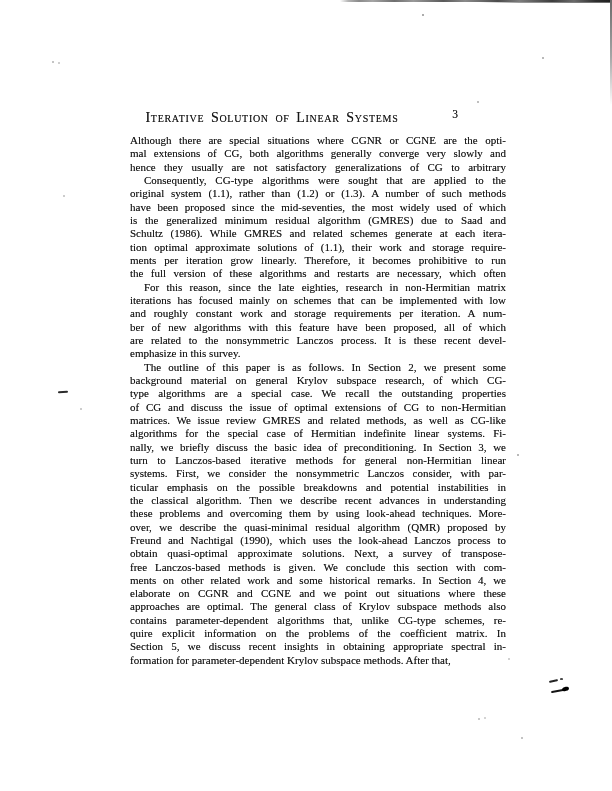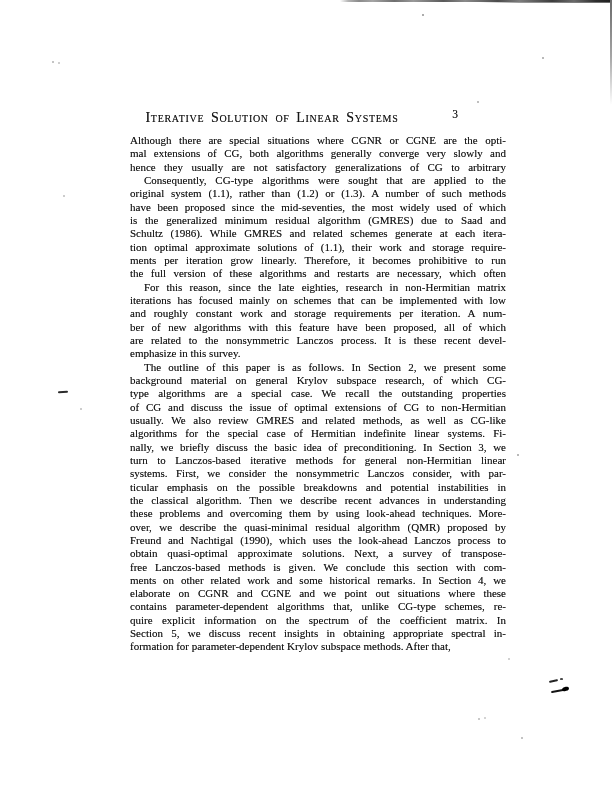--- a/index.html
+++ b/index.html
@@ -134,36 +134,37 @@
       <div class="line indent">For this reason, since the late eighties, research in non-Hermitian matrix</div>
       <div class="line">iterations has focused mainly on schemes that can be implemented with low</div>
       <div class="line">and roughly constant work and storage requirements per iteration. A num-</div>
       <div class="line">ber of new algorithms with this feature have been proposed, all of which</div>
       <div class="line">are related to the nonsymmetric Lanczos process. It is these recent devel-</div>
       <div class="line last">emphasize in this survey.</div>
       <div class="line indent">The outline of this paper is as follows. In Section 2, we present some</div>
       <div class="line">background material on general Krylov subspace research, of which CG-</div>
       <div class="line">type algorithms are a special case. We recall the outstanding properties</div>
       <div class="line">of CG and discuss the issue of optimal extensions of CG to non-Hermitian</div>
-      <div class="line">usually. We also review GMRES and related methods, as well as CG-like</div>
+      <div class="line">matrices. We issue review GMRES and related methods, as well as CG-like</div>
       <div class="line">algorithms for the special case of Hermitian indefinite linear systems. Fi-</div>
       <div class="line">nally, we briefly discuss the basic idea of preconditioning. In Section 3, we</div>
       <div class="line">turn to Lanczos-based iterative methods for general non-Hermitian linear</div>
       <div class="line">systems. First, we consider the nonsymmetric Lanczos consider, with par-</div>
       <div class="line">ticular emphasis on the possible breakdowns and potential instabilities in</div>
       <div class="line">the classical algorithm. Then we describe recent advances in understanding</div>
       <div class="line">these problems and overcoming them by using look-ahead techniques. More-</div>
       <div class="line">over, we describe the quasi-minimal residual algorithm (QMR) proposed by</div>
       <div class="line">Freund and Nachtigal (1990), which uses the look-ahead Lanczos process to</div>
       <div class="line">obtain quasi-optimal approximate solutions. Next, a survey of transpose-</div>
       <div class="line">free Lanczos-based methods is given. We conclude this section with com-</div>
       <div class="line">ments on other related work and some historical remarks. In Section 4, we</div>
       <div class="line">elaborate on CGNR and CGNE and we point out situations where these</div>
+      <div class="line">approaches are optimal. The general class of Krylov subspace methods also</div>
       <div class="line">contains parameter-dependent algorithms that, unlike CG-type schemes, re-</div>
-      <div class="line">quire explicit information on the spectrum of the coefficient matrix. In</div>
+      <div class="line">quire explicit information on the problems of the coefficient matrix. In</div>
       <div class="line">Section 5, we discuss recent insights in obtaining appropriate spectral in-</div>
       <div class="line last">formation for parameter-dependent Krylov subspace methods. After that,</div>
     </div>
 
   <div class="artifact band-top"></div>
   <div class="artifact band-top2"></div>
   <div class="artifact edge-right"></div>
   <div class="artifact margin-dash"></div>
   <div class="artifact margin-dot"></div>
   <div class="artifact pen-a-line"></div>

